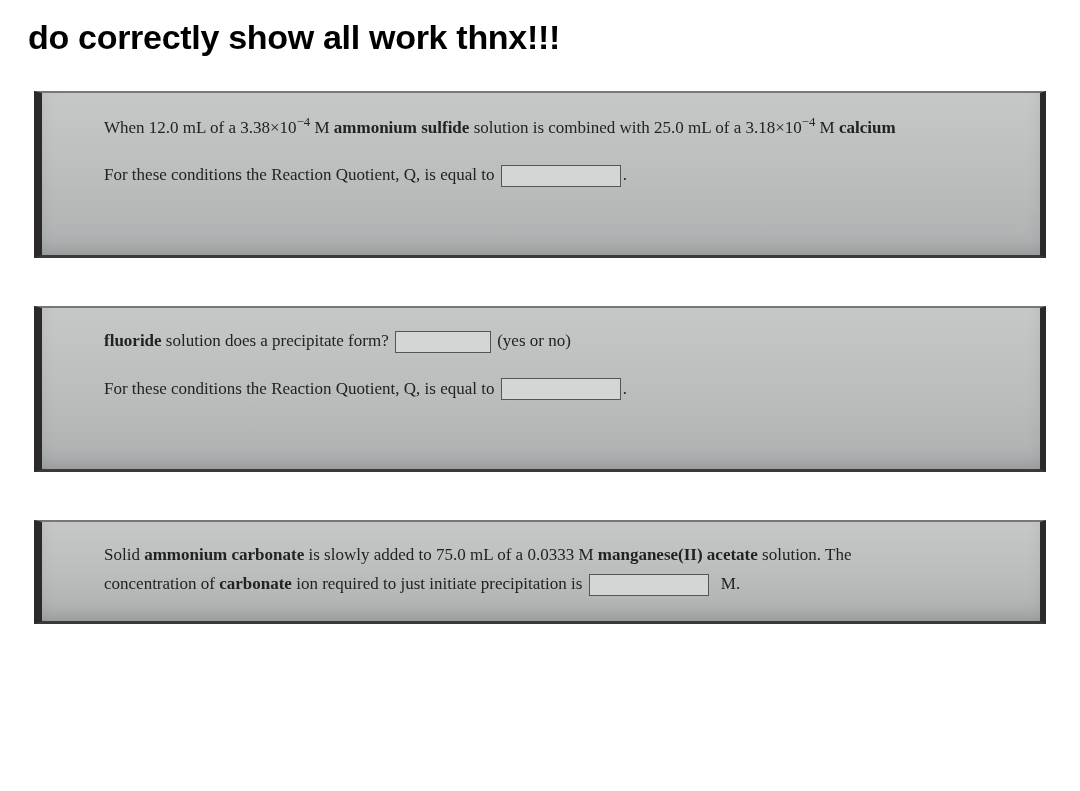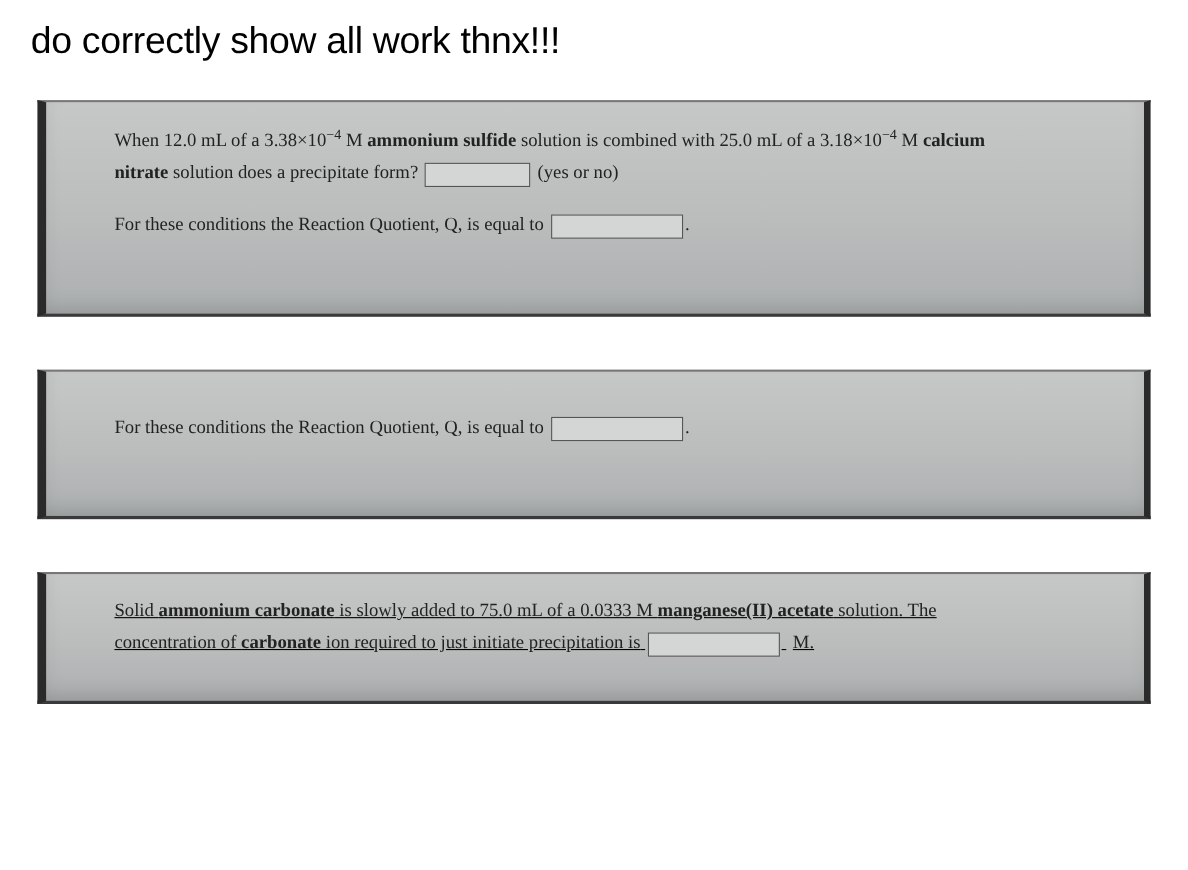--- a/index.html
+++ b/index.html
@@ -4,41 +4,40 @@
 <style>
   * { box-sizing: border-box; margin: 0; padding: 0; }
   body {
     font-family: Arial, Helvetica, sans-serif;
     background: #ffffff;
     width: 1080px;
     padding: 0;
   }
   .page-title {
     font-size: 34px;
-    font-weight: 400;
+    font-weight: 700;
     color: #000;
     padding: 18px 28px 10px 28px;
     letter-spacing: -0.3px;
   }
   .question-block {
     margin: 24px 34px 48px 34px;
     border: 1px solid #6b6b6b;
     border-left: 8px solid #2a2a2a;
     border-right: 6px solid #2a2a2a;
     border-top: 2px solid #777;
     border-bottom: 3px solid #3a3a3a;
     background: linear-gradient(180deg, #c6c8c8 0%, #bbbdbd 55%, #adb0b0 100%);
     padding: 20px 26px 64px 26px;
     position: relative;
     box-shadow: inset 0 -10px 20px -8px rgba(0,0,0,0.18);
   }
   .question-block.short {
-    padding-bottom: 36px;
+    padding-bottom: 20px;
     margin-bottom: 0;
-    text-decoration: underline;
   }
   .line {
     font-family: "Times New Roman", Times, serif;
     font-size: 17px;
     color: #222;
     line-height: 1.55;
     margin-bottom: 3px;
     margin-left: 36px;
   }
   .line b { font-weight: bold; }
@@ -66,33 +65,33 @@
 </style>
 </head>
 <body>
 
 <h1 class="page-title">do correctly show all work thnx!!!</h1>
 
 <div class="question-block">
   <div class="line">
     <span>When 12.0 mL of a 3.38×10</span><span class="sup">−4</span><span> M </span><b>ammonium sulfide</b><span> solution is combined with 25.0 mL of a 3.18×10</span><span class="sup">−4</span><span> M </span><b>calcium</b>
   </div>
-  <div class="line">
-    <b>nitrate</b><span> solution does a precipitate form?</span>
-    <input class="blank" type="text" style="">
-    <span>(yes or no)</span>
-  </div>
   <div class="gap"></div>
   <div class="line">
     <span>For these conditions the Reaction Quotient, Q, is equal to</span>
     <input class="blank wide" type="text" style="">.
   </div>
 </div>
 
 <div class="question-block">
+  <div class="line">
+    <b>fluoride</b><span> solution does a precipitate form?</span>
+    <input class="blank" type="text" style="">
+    <span>(yes or no)</span>
+  </div>
   <div class="gap"></div>
   <div class="line">
     <span>For these conditions the Reaction Quotient, Q, is equal to</span>
     <input class="blank wide" type="text" style="">.
   </div>
 </div>
 
 <div class="question-block short">
   <div class="line">
     <span>Solid </span><b>ammonium carbonate</b><span> is slowly added to 75.0 mL of a 0.0333 M </span><b>manganese(II) acetate</b><span> solution. The</span>

